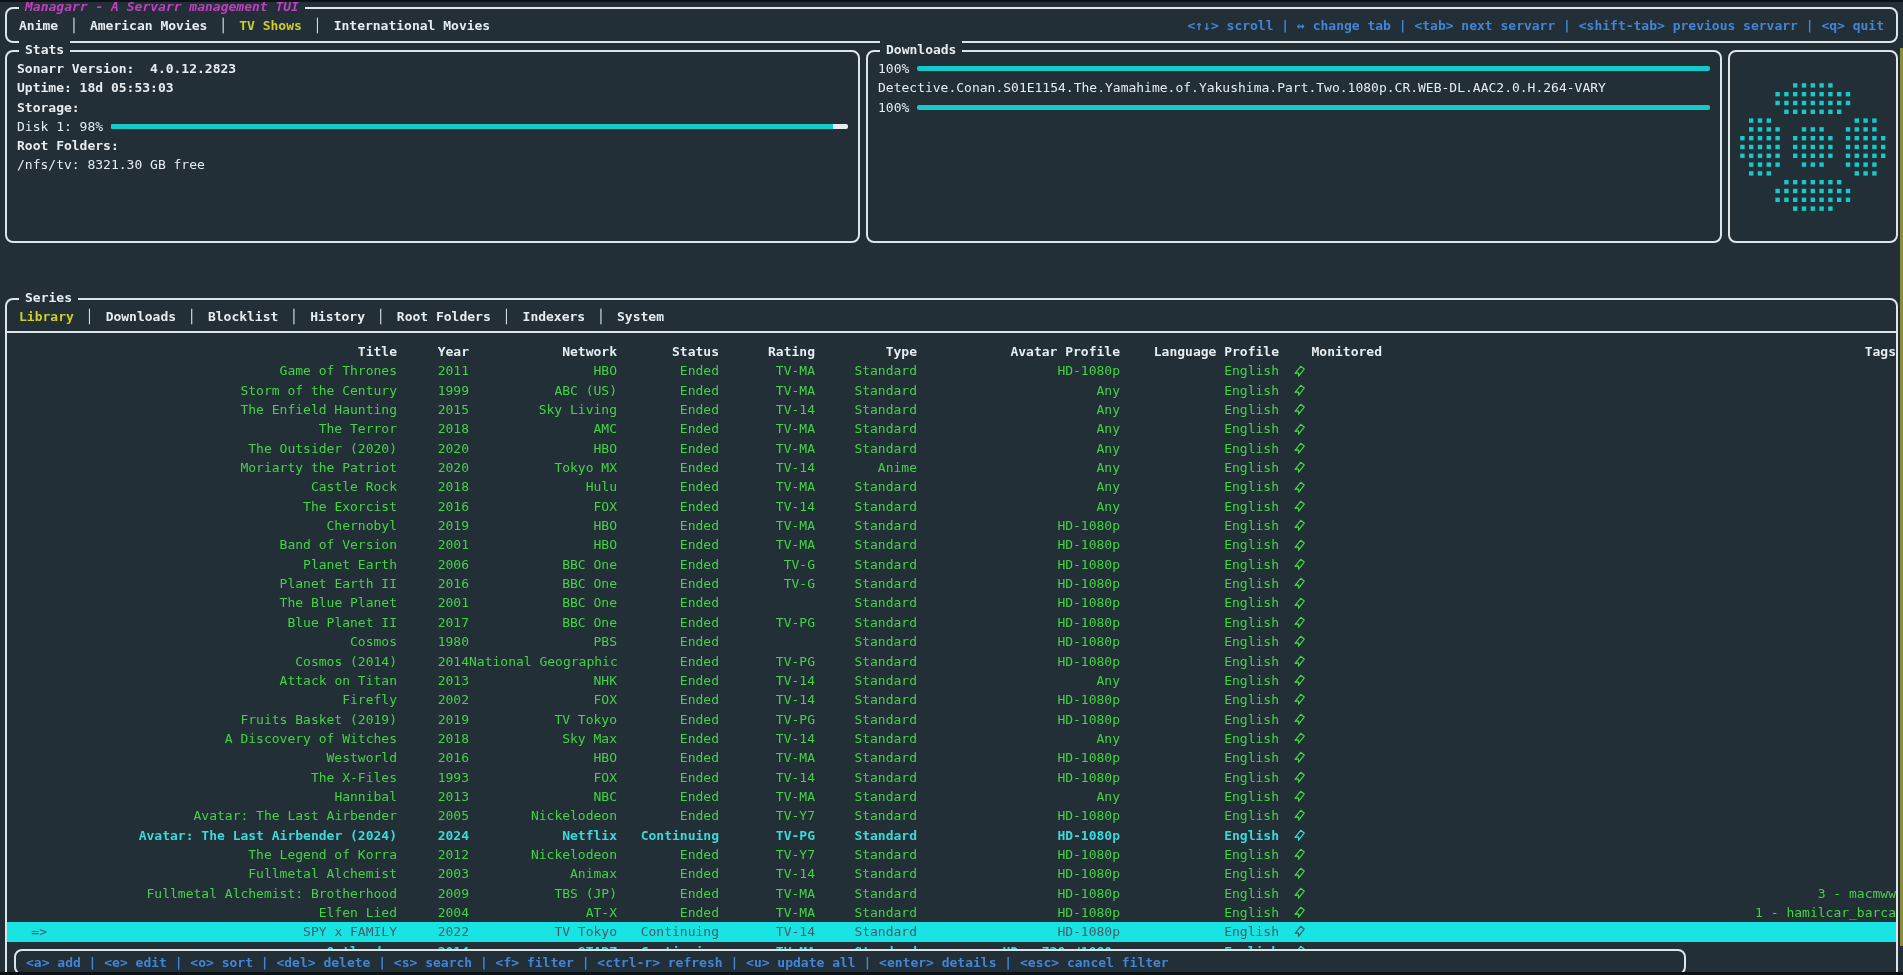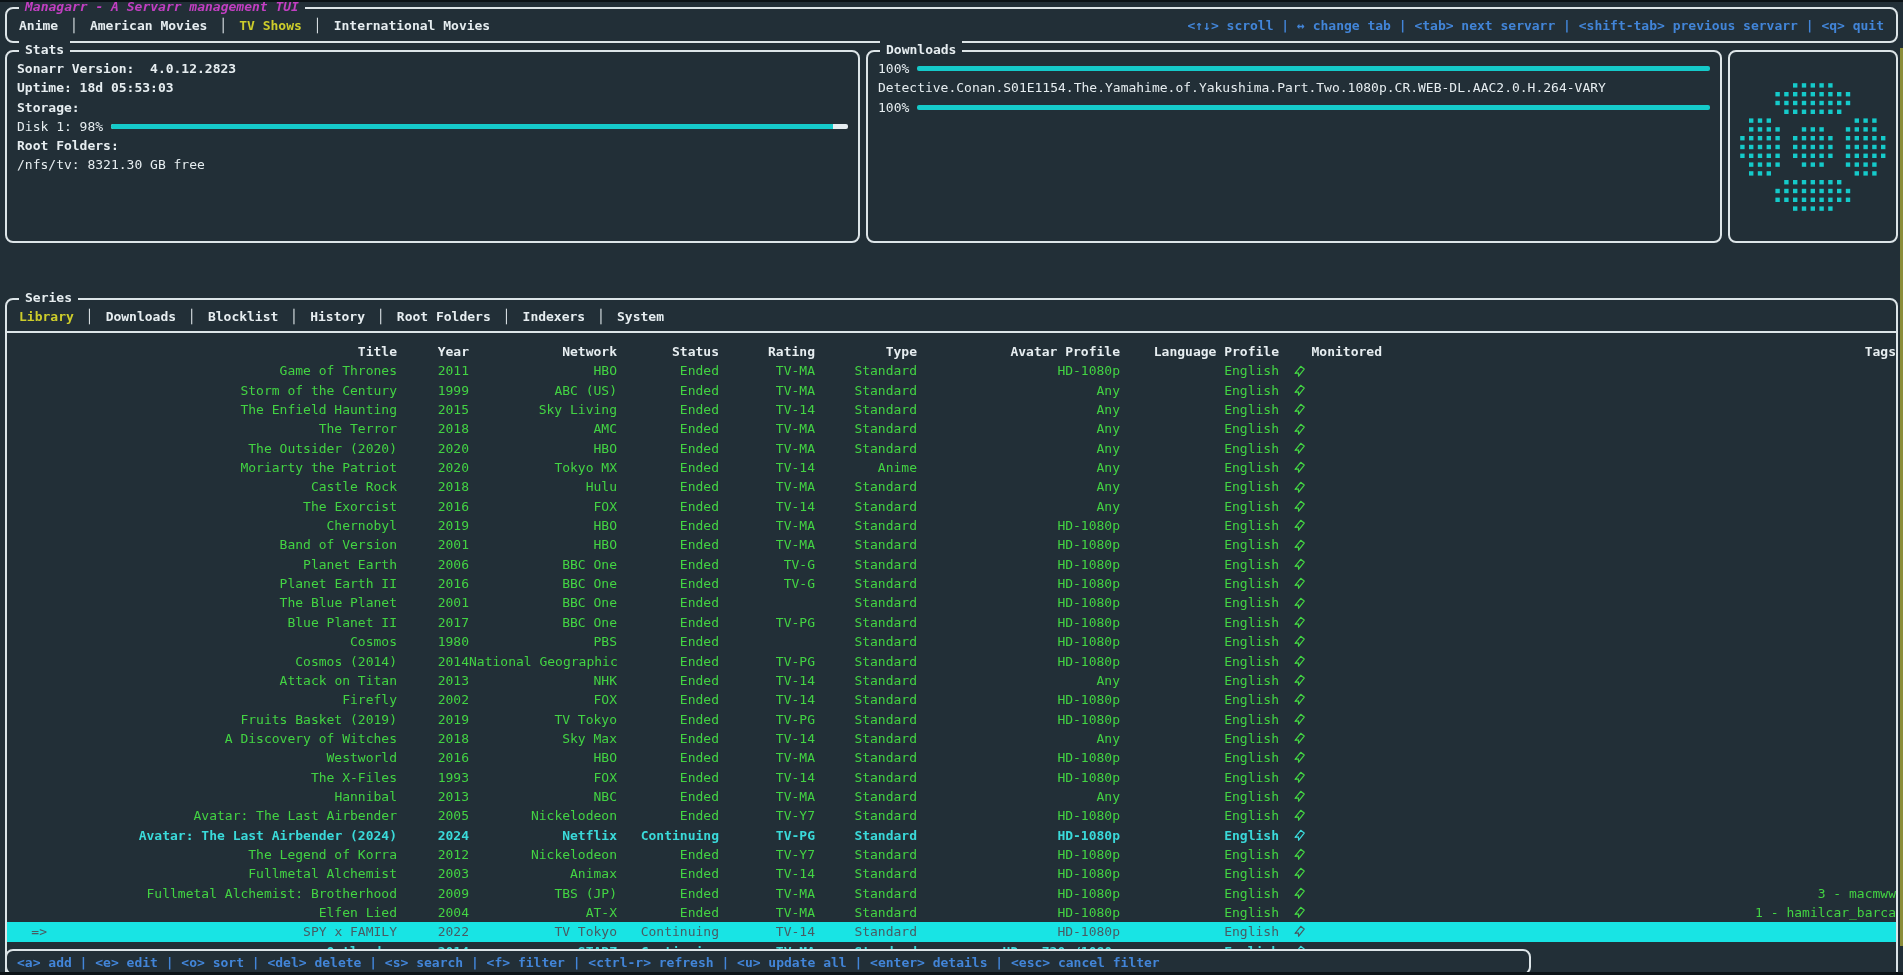--- a/index.html
+++ b/index.html
@@ -44,21 +44,21 @@
     height:19.35px;line-height:19.35px;align-items:center;padding-left:8px;text-align:right;}
   .trow>span{overflow:hidden;white-space:pre;}
   .thead{color:var(--text);font-weight:700;}
   .trow.ended{color:var(--green);}
   .trow.continuing{color:var(--cyan);font-weight:700;}
   .trow.selected{background:var(--cyan-bright);color:var(--selected-text);}
   .mon-cell{display:flex;align-items:center;padding-left:14px;}
   .mon-cell svg{width:13px;height:13px;display:block;}
 
   
-  .footer-panel{left:5px;top:947px;width:1526px;height:26px;}
+  .footer-panel{left:14px;top:947px;width:1672px;height:26px;}
   .footer-inner{height:100%;display:flex;align-items:center;padding:0 10px;
     color:var(--blue);font-weight:700;white-space:pre;overflow:hidden;}
 
   .edge-strip{position:absolute;right:0;top:46px;width:3px;height:898px;background:#9d9d3a;opacity:.85;}
 </style>
 </head>
 <body>
 
 <div class="screen">
 

